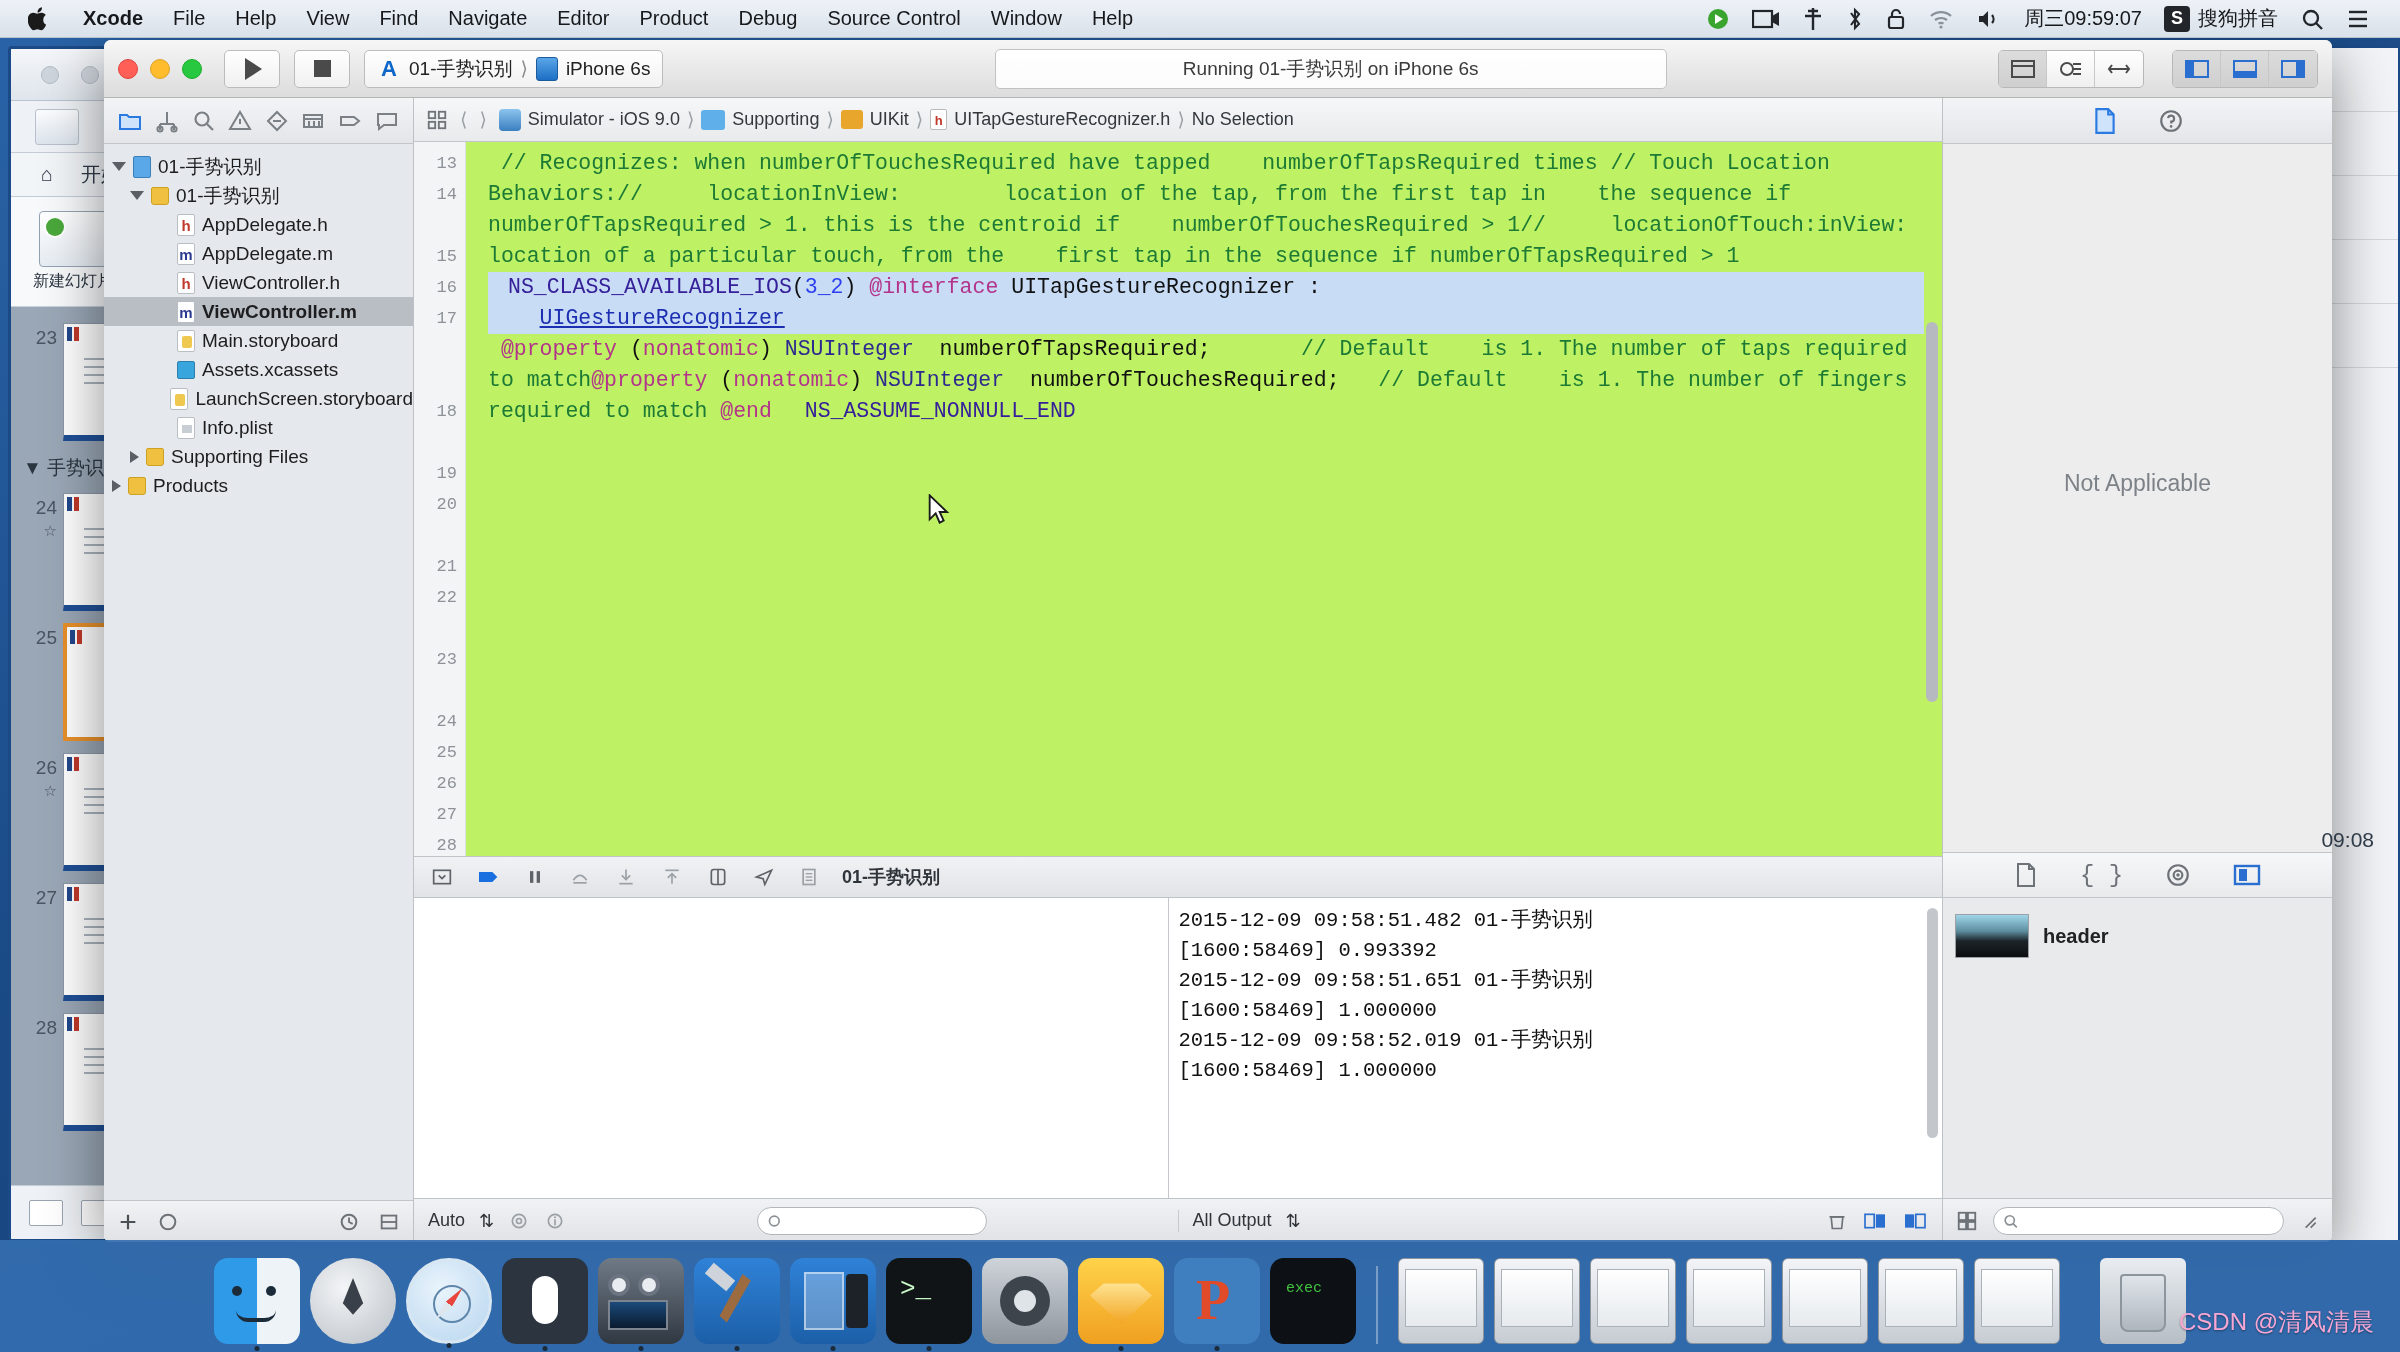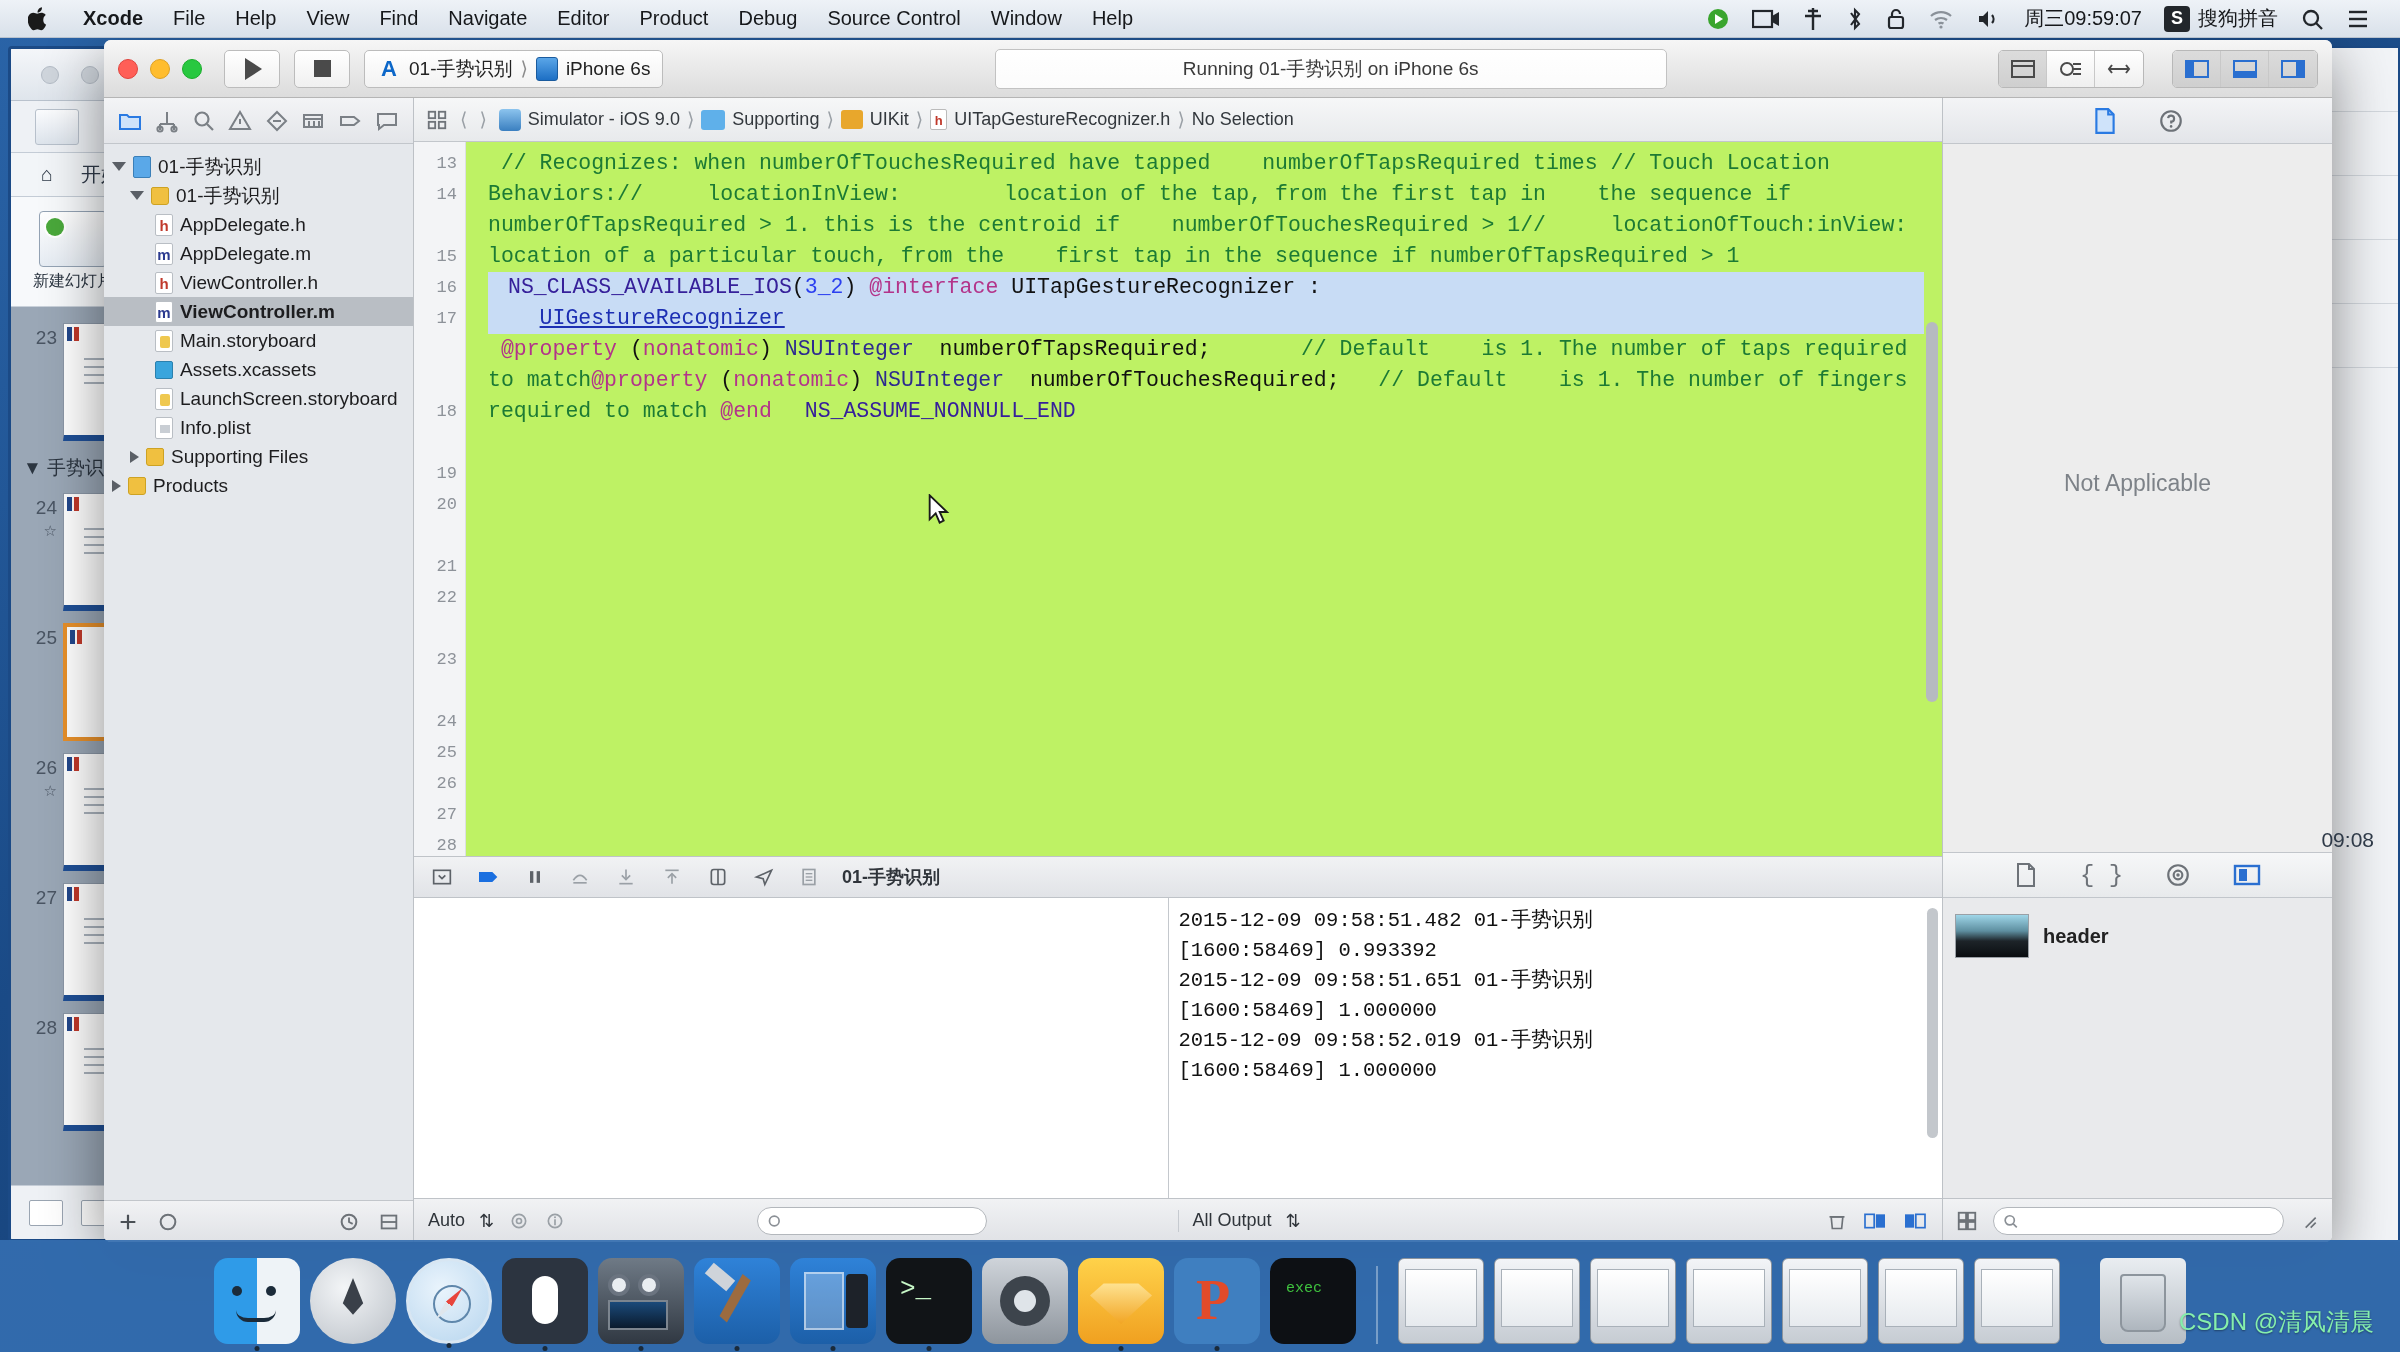--- a/index.html
+++ b/index.html
@@ -140,21 +140,21 @@
   .fico.folder{background:#f0c040;border:1px solid #cda223;border-radius:2px 2px 3px 3px;width:22px;height:18px;}
   .fico.h{background:#fff;border:1px solid #b9bec4;border-radius:2px;}
   .fico.h:after{content:"h";position:absolute;inset:0;font-size:15px;color:#c0392b;text-align:center;font-weight:bold;line-height:22px;}
   .fico.m{background:#fff;border:1px solid #b9bec4;border-radius:2px;}
   .fico.m:after{content:"m";position:absolute;inset:0;font-size:15px;color:#2b3a8f;text-align:center;font-weight:bold;line-height:22px;}
   .fico.sb{background:#fff;border:1px solid #b9bec4;border-radius:2px;}
   .fico.sb:after{content:"";position:absolute;left:4px;top:5px;width:10px;height:12px;background:#efc84f;border-radius:2px;}
   .fico.xc{background:#39a5dd;border:1px solid #2b80ad;border-radius:2px;width:22px;height:18px;}
   .fico.plist{background:#fff;border:1px solid #b9bec4;border-radius:2px;}
   .fico.plist:after{content:"";position:absolute;left:4px;top:7px;width:10px;height:8px;background:#c9ced4;}
-  .ind0{padding-left:8px;} .ind1{padding-left:26px;} .ind2{padding-left:30px;}
+  .ind0{padding-left:8px;} .ind1{padding-left:26px;} .ind2{padding-left:52px;}
   #nav-bottom{
     height:42px;background:linear-gradient(#f1f2f4,#e0e2e6);border-top:1px solid #c2c6cb;
     display:flex;align-items:center;gap:16px;padding:0 12px;
   }
 
   
   #editor-col{ flex:1; display:flex; flex-direction:column; min-width:0; background:#fff;}
   #jumpbar{
     height:44px;background:linear-gradient(#f6f7f8,#e8eaec);border-bottom:1px solid #c2c6cb;
     display:flex;align-items:center;gap:12px;padding:0 12px;font-size:18px;color:#33383d;
@@ -258,21 +258,21 @@
   #dock{
     position:absolute;left:0;bottom:0;width:2400px;height:112px;
     background:rgba(52,110,176,.92);
     display:flex;align-items:flex-end;justify-content:center;gap:10px;
     padding-bottom:8px; z-index:40;
   }
   .dk{ width:86px;height:86px;border-radius:14px;position:relative;}
   .dk .dot{position:absolute;bottom:-7px;left:50%;transform:translateX(-50%);width:5px;height:5px;border-radius:50%;background:#1a2a3a;}
   .dock-sep{ width:2px;height:78px;background:rgba(255,255,255,.35); margin:0 10px;}
   #watermark{
-    position:absolute;right:26px;bottom:14px;font-size:24px;color:#86efac;z-index:60;
+    position:absolute;right:26px;bottom:14px;font-size:24px;color:#f9a8d4;z-index:60;
     text-shadow:0 1px 2px rgba(0,0,0,.4);
   }
   #sim-time{ position:absolute; right:26px; bottom:500px; font-size:21px; color:#2f3a48; z-index:30;}
 </style>
 </head>
 <body>
 
 <div id="desktop"></div>
 
 <div id="ppt-window">

